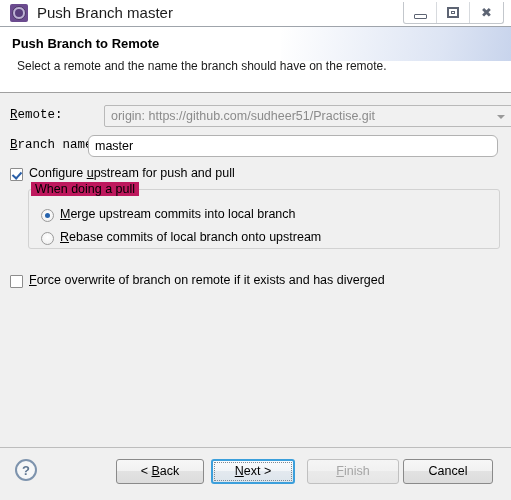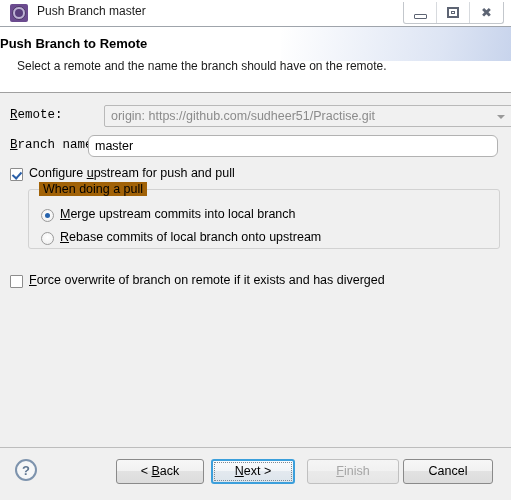--- a/index.html
+++ b/index.html
@@ -51,21 +51,21 @@
     position: absolute;
     left: 5px; top: 5px;
     width: 8px; height: 8px;
     border-radius: 50%;
     background: #5a3f7d;
     box-sizing: border-box;
   }
   .title-text {
     position: absolute;
     left: 37px; top: 4px;
-    font-size: 12px;
+    font-size: 15px;
     color: #1b1b1b;
     white-space: nowrap;
   }
   .wincontrols {
     position: absolute;
     right: 7px; top: 2px;
     height: 22px;
     display: flex;
     border: 1px solid #c3c7cc;
     border-top: none;
@@ -128,21 +128,21 @@
   }
   .header .banner-grad {
     position: absolute;
     right: 0; top: 0;
     width: 230px; height: 34px;
     background: linear-gradient(100deg, rgba(255,255,255,0) 0%, rgba(219,227,243,0.95) 70%, rgba(200,212,236,1) 100%);
     pointer-events: none;
   }
   .header .h-title {
     position: absolute;
-    left: 0; top: 9px;
+    left: 12px; top: 9px;
     font-size: 13px;
     font-weight: bold;
     color: #000000;
   }
   .header .h-desc {
     position: absolute;
     left: 17px; top: 32px;
     width: 400px;
     font-size: 12px;
     color: #1b1b1b;
@@ -244,22 +244,22 @@
   .groupbox {
     position: absolute;
     left: 28px; top: 96px;
     width: 472px; height: 60px;
     border: 1px solid #d2d2d2;
     border-radius: 3px;
     box-sizing: border-box;
   }
   .groupbox .gtitle {
     position: absolute;
-    left: 10px; top: -8px;
-    background: #a16207;
+    left: 2px; top: -8px;
+    background: #be185d;
     padding: 0 4px;
     font-size: 12.5px;
     color: #000;
     white-space: nowrap;
   }
   .radrow { position: absolute; cursor: default; }
   .radio {
     position: absolute;
     left: 0; top: 2px;
     width: 13px; height: 13px;

